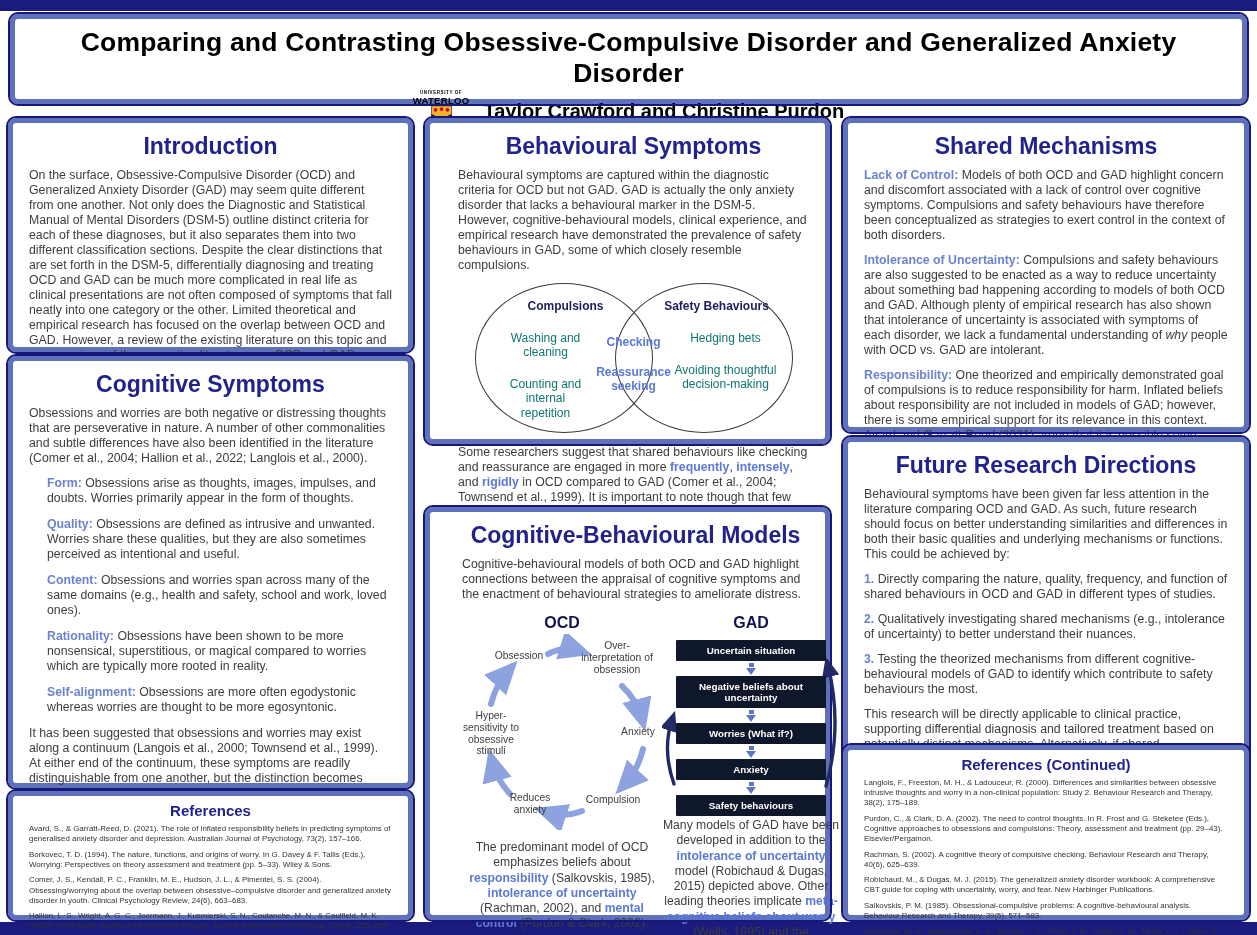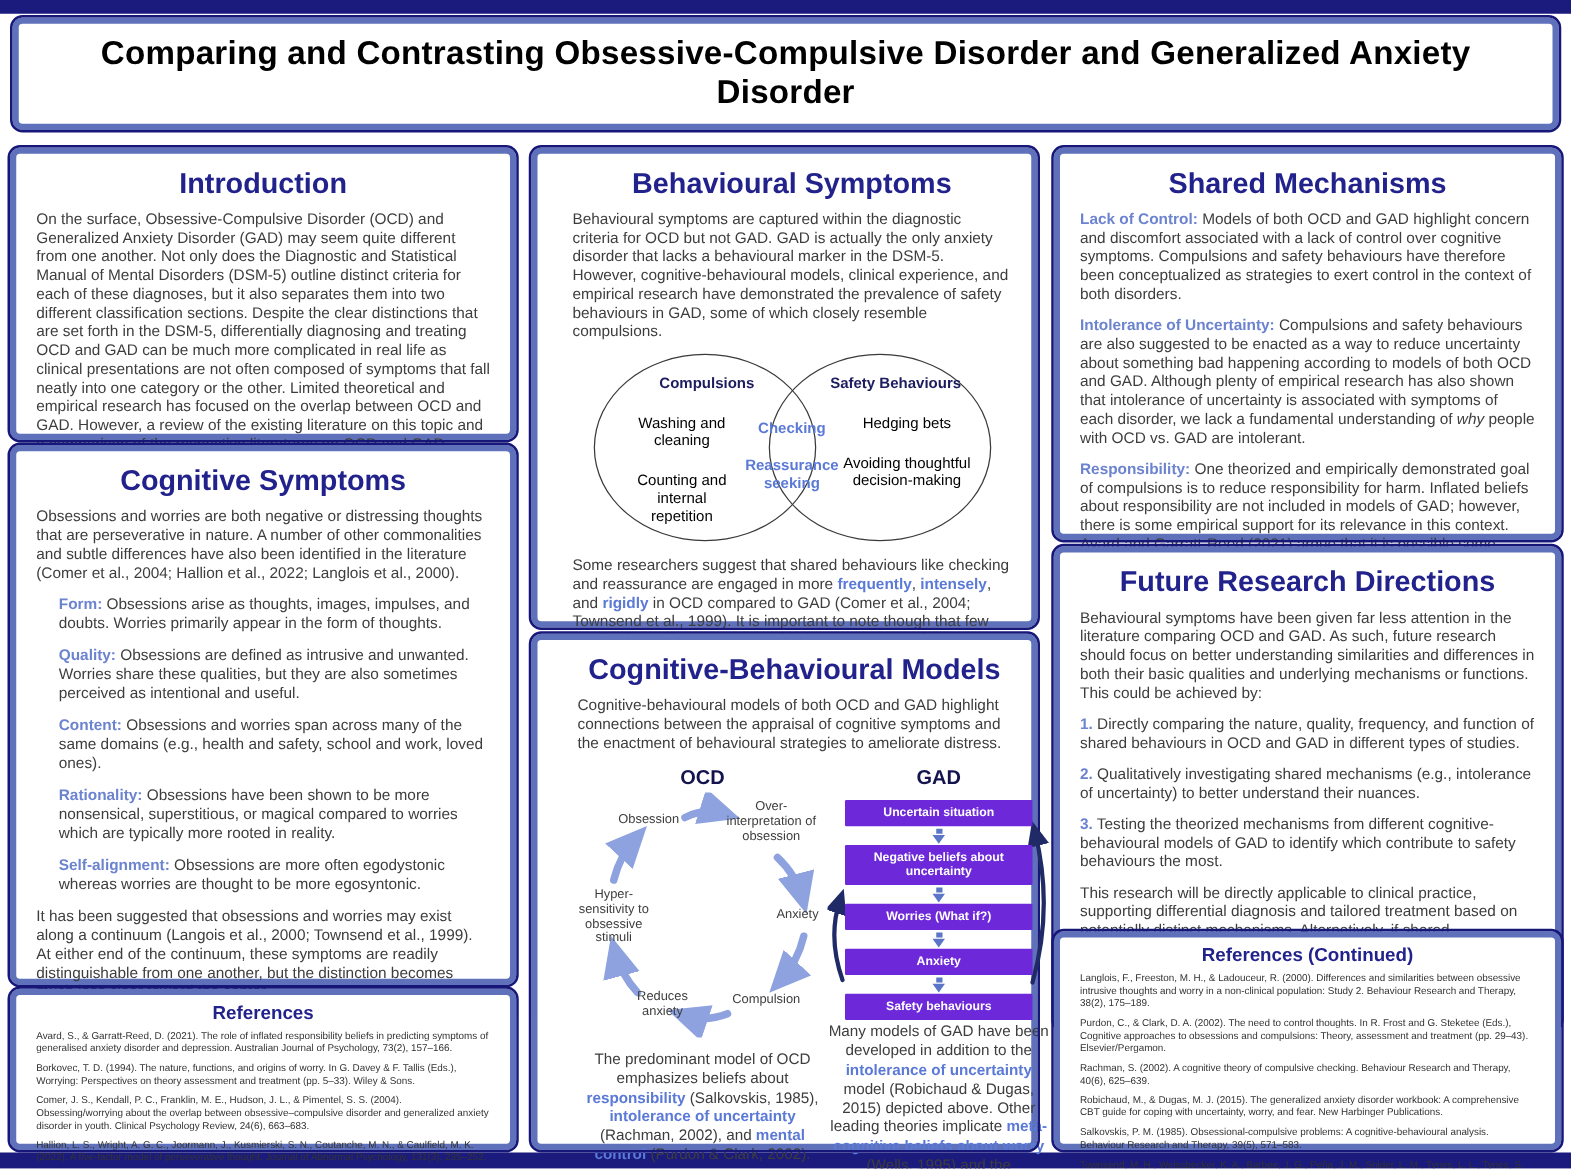--- a/index.html
+++ b/index.html
@@ -24,54 +24,70 @@
   .lead{color:#6c83cf;font-weight:bold;}
   .hl{color:#5b79d6;font-weight:bold;}
   .it{font-style:italic;}
   p.ref{font-size:7.9px;line-height:1.28;color:#333;margin:0 0 5.5px 0;}
   
   .venn{position:relative;width:330px;height:152px;margin:2px auto 10px auto;}
   .vcircle{position:absolute;top:0;width:178px;height:150px;border:1.4px solid #3a3a3a;border-radius:50%;box-sizing:border-box;}
   .vc-left{left:6px;} .vc-right{left:146px;}
   .vlab{position:absolute;font-size:12px;text-align:center;}
   .vtitle{font-weight:bold;color:#1c1c5e;}
-  .vitem{color:#000000;line-height:1.2;}
+  .vitem{color:#0f766e;line-height:1.2;}
   .vmid{color:#5b79d6;font-weight:bold;line-height:1.2;}
   
   .continuum{margin:16px 8px 0 8px;}
   .cont-labels{display:flex;justify-content:space-between;margin-top:1px;}
   .cont-lab{font-size:13px;font-weight:bold;color:#6c83cf;}
   
   .cbm-grid{display:flex;justify-content:space-between;margin-top:2px;}
   .cbm-col{width:190px;}
   .cbm-col-l{width:200px;} .cbm-col-r{width:178px;}
   .dia-title{text-align:center;font-size:16px;font-weight:bold;color:#13134e;margin:2px 0 2px 0;}
   .ocd-wrap{position:relative;width:200px;height:196px;}
   .ocd-node{position:absolute;font-size:10.3px;color:#3d3d3d;text-align:center;line-height:1.15;}
   .gad-wrap{position:relative;width:178px;padding:6px 0 0 0;}
   .gad-flow{position:relative;width:150px;margin:0 auto;z-index:2;}
-  .gad-box{background:#6d28d9;color:#fff;font-size:9.8px;font-weight:bold;text-align:center;
+  .gad-box{background:#0f172a;color:#fff;font-size:9.8px;font-weight:bold;text-align:center;
            padding:5px 2px;border-radius:1px;}
   .gad-arrow{width:0;height:0;margin:1px auto;border-left:5.5px solid transparent;
              border-right:5.5px solid transparent;border-top:7px solid #5b76c6;}
   .gad-stem{width:5px;height:4px;background:#5b76c6;margin:2px auto 0 auto;}
   .gad-arcs{position:absolute;left:0;top:0;z-index:1;}
   .note{font-size:12.2px;line-height:1.25;color:#3d3d3d;text-align:center;margin-top:10px;}
   .note-r{margin-top:2px;}
   .fr-item{margin-bottom:12px;}
 </style>
 </head>
 <body>
 
 <div class="page">
   <div class="band band-top"></div>
   <div class="band band-bottom"></div>
 
   <header class="box header">
     <div class="poster-title">Comparing and Contrasting Obsessive-Compulsive Disorder and Generalized Anxiety Disorder</div>
+    <div class="authors-row">
+      <div class="logo">
+        <div class="logo-top">UNIVERSITY OF</div>
+        <div class="logo-name">WATERLOO</div>
+        <svg width="23" height="26" viewBox="0 0 60 70">
+          <path d="M3,2 H57 V36 Q57,60 30,68 Q3,60 3,36 Z" fill="#f2b22b" stroke="#333" stroke-width="2"></path>
+          <path d="M3,24 L30,38 L57,24 L57,32 L30,46 L3,32 Z" fill="#111"></path>
+          <path d="M3,38 L30,52 L57,38 L57,44 L30,58 L3,44 Z" fill="#111"></path>
+          <circle cx="14" cy="13" r="5" fill="#c8102e"></circle>
+          <circle cx="30" cy="11" r="5" fill="#c8102e"></circle>
+          <circle cx="46" cy="13" r="5" fill="#c8102e"></circle>
+          <circle cx="30" cy="60" r="4" fill="#c8102e"></circle>
+        </svg>
+      </div>
+      <div class="authors">Taylor Crawford and Christine Purdon</div>
+    </div>
   </header>
 
   <section class="box" style="left:8px;top:118px;width:405px;height:234px;">
     <h2 class="sec">Introduction</h2>
     <p class="body">On the surface, Obsessive-Compulsive Disorder (OCD) and Generalized Anxiety Disorder (GAD) may seem quite different from one another. Not only does the Diagnostic and Statistical Manual of Mental Disorders (DSM-5) outline distinct criteria for each of these diagnoses, but it also separates them into two different classification sections. Despite the clear distinctions that are set forth in the DSM-5, differentially diagnosing and treating OCD and GAD can be much more complicated in real life as clinical presentations are not often composed of symptoms that fall neatly into one category or the other. Limited theoretical and empirical research has focused on the overlap between OCD and GAD. However, a review of the existing literature on this topic and a comparison of the respective literatures on OCD and GAD reveal important similarities and key differences, which will be outlined in this poster.</p>
   </section>
 
   <section class="box" style="left:8px;top:356px;width:405px;height:432px;">
     <h2 class="sec">Cognitive Symptoms</h2>
     <p class="body">Obsessions and worries are both negative or distressing thoughts that are perseverative in nature. A number of other commonalities and subtle differences have also been identified in the literature (Comer et al., 2004; Hallion et al., 2022; Langlois et al., 2000).</p>
@@ -101,21 +117,21 @@
   </section>
 
   <section class="box" style="left:8px;top:791px;width:405px;height:129px;padding-top:2px;">
     <h2 class="sec-sm">References</h2>
     <p class="ref">Avard, S., &amp; Garratt-Reed, D. (2021). The role of inflated responsibility beliefs in predicting symptoms of generalised anxiety disorder and depression. Australian Journal of Psychology, 73(2), 157–166.</p>
     <p class="ref">Borkovec, T. D. (1994). The nature, functions, and origins of worry. In G. Davey &amp; F. Tallis (Eds.), Worrying: Perspectives on theory assessment and treatment (pp. 5–33). Wiley &amp; Sons.</p>
     <p class="ref">Comer, J. S., Kendall, P. C., Franklin, M. E., Hudson, J. L., &amp; Pimentel, S. S. (2004). Obsessing/worrying about the overlap between obsessive–compulsive disorder and generalized anxiety disorder in youth. Clinical Psychology Review, 24(6), 663–683.</p>
     <p class="ref">Hallion, L. S., Wright, A. G. C., Joormann, J., Kusmierski, S. N., Coutanche, M. N., &amp; Caulfield, M. K. (2022). A five-factor model of perseverative thought. Journal of Abnormal Psychology, 131(3), 235–252.</p>
   </section>
 
-  <section class="box" style="left:425px;top:118px;width:405px;height:384px;padding-left:28px;">
+  <section class="box" style="left:425px;top:118px;width:405px;height:326px;padding-left:28px;">
     <h2 class="sec">Behavioural Symptoms</h2>
     <p class="body">Behavioural symptoms are captured within the diagnostic criteria for OCD but not GAD. GAD is actually the only anxiety disorder that lacks a behavioural marker in the DSM-5. However, cognitive-behavioural models, clinical experience, and empirical research have demonstrated the prevalence of safety behaviours in GAD, some of which closely resemble compulsions.</p>
     <div class="venn">
       <div class="vcircle vc-left"></div>
       <div class="vcircle vc-right"></div>
       <div class="vlab vtitle" style="left:42px;top:16px;width:110px;">Compulsions</div>
       <div class="vlab vtitle" style="left:178px;top:16px;width:140px;">Safety Behaviours</div>
       <div class="vlab vitem" style="left:32px;top:48px;width:90px;">Washing and cleaning</div>
       <div class="vlab vitem" style="left:32px;top:94px;width:90px;">Counting and internal repetition</div>
       <div class="vlab vmid" style="left:132px;top:52px;width:66px;">Checking</div>

